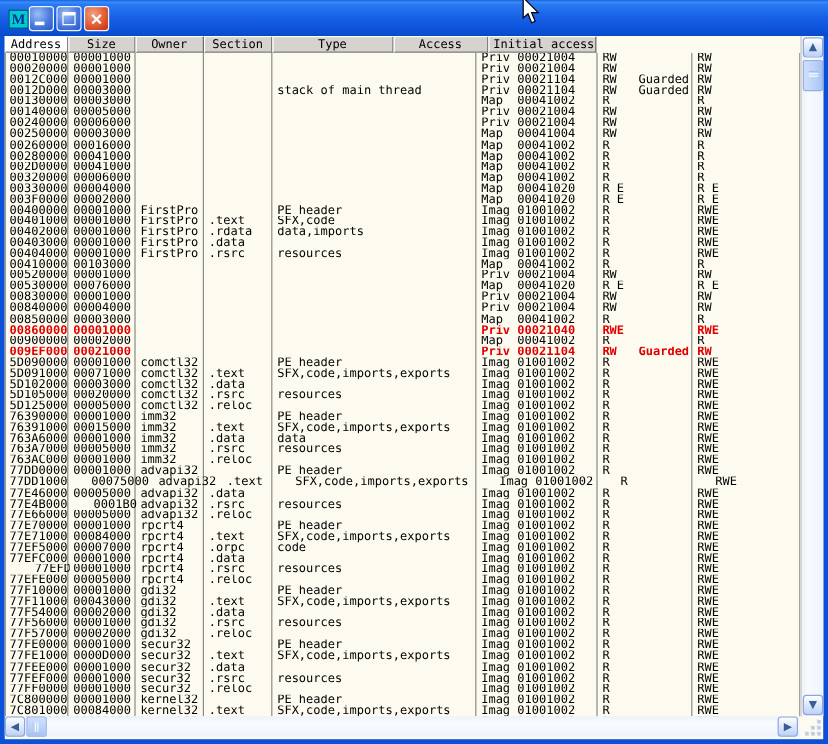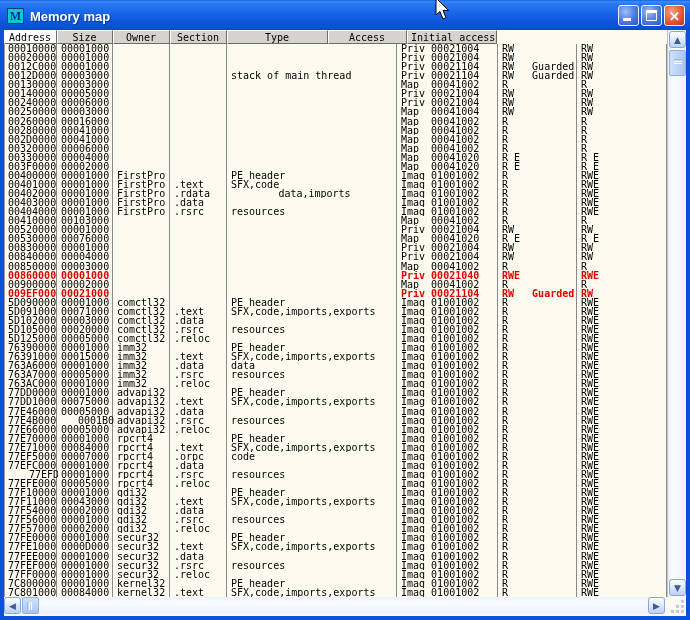--- a/index.html
+++ b/index.html
@@ -119,21 +119,20 @@
   
   .cursor { position:absolute; left:430px; top:-2px; z-index:50; pointer-events:none; }
 </style>
 </head>
 <body>
 
 <div class="window">
 
   <div class="titlebar">
     <div class="title-icon">M</div>
-    <div class="title-text">Memory map</div>
     <div class="tb-buttons">
       <div class="tb-btn blue">
           <span class="glyph-min"></span>
         </div>
       <div class="tb-btn blue">
           <span class="glyph-max"></span>
         </div>
       <div class="tb-btn red">
           <span class="glyph-close">✕</span>
         </div>
@@ -319,21 +318,21 @@
           <span class="cell" style="width: 170px;">SFX,code</span>
           <span class="cell" style="width: 101px;">Imag 01001002</span>
           <span class="cell" style="width: 79px;">R</span>
           <span class="cell" style="width: 90px;">RWE</span>
         </div>
         <div class="row">
           <span class="cell" style="width: 53px;">00402000</span>
           <span class="cell" style="width: 56px;">00001000</span>
           <span class="cell" style="width: 57px;">FirstPro</span>
           <span class="cell" style="width: 57px;">.rdata</span>
-          <span class="cell" style="width: 170px; text-align: center;">data,imports</span>
+          <span class="cell" style="width: 170px;">data,imports</span>
           <span class="cell" style="width: 101px;">Imag 01001002</span>
           <span class="cell" style="width: 79px;">R</span>
           <span class="cell" style="width: 90px;">RWE</span>
         </div>
         <div class="row">
           <span class="cell" style="width: 53px;">00403000</span>
           <span class="cell" style="width: 56px;">00001000</span>
           <span class="cell" style="width: 57px;">FirstPro</span>
           <span class="cell" style="width: 57px;">.data</span>
           <span class="cell" style="width: 170px;"></span>
@@ -546,21 +545,21 @@
           <span class="cell" style="width: 56px;">00001000</span>
           <span class="cell" style="width: 57px;">advapi32</span>
           <span class="cell" style="width: 57px;"></span>
           <span class="cell" style="width: 170px;">PE header</span>
           <span class="cell" style="width: 101px;">Imag 01001002</span>
           <span class="cell" style="width: 79px;">R</span>
           <span class="cell" style="width: 90px;">RWE</span>
         </div>
         <div class="row">
           <span class="cell" style="width: 53px;">77DD1000</span>
-          <span class="cell" style="width: 56px;">00075000</span>
+          <span class="cell" style="width: 56px; margin-left: 15px;">00075000</span>
           <span class="cell" style="width: 57px;">advapi32</span>
           <span class="cell" style="width: 57px;">.text</span>
           <span class="cell" style="width: 170px;">SFX,code,imports,exports</span>
           <span class="cell" style="width: 101px;">Imag 01001002</span>
           <span class="cell" style="width: 79px;">R</span>
           <span class="cell" style="width: 90px;">RWE</span>
         </div>
         <div class="row">
           <span class="cell" style="width: 53px;">77E46000</span>
           <span class="cell" style="width: 56px;">00005000</span>

